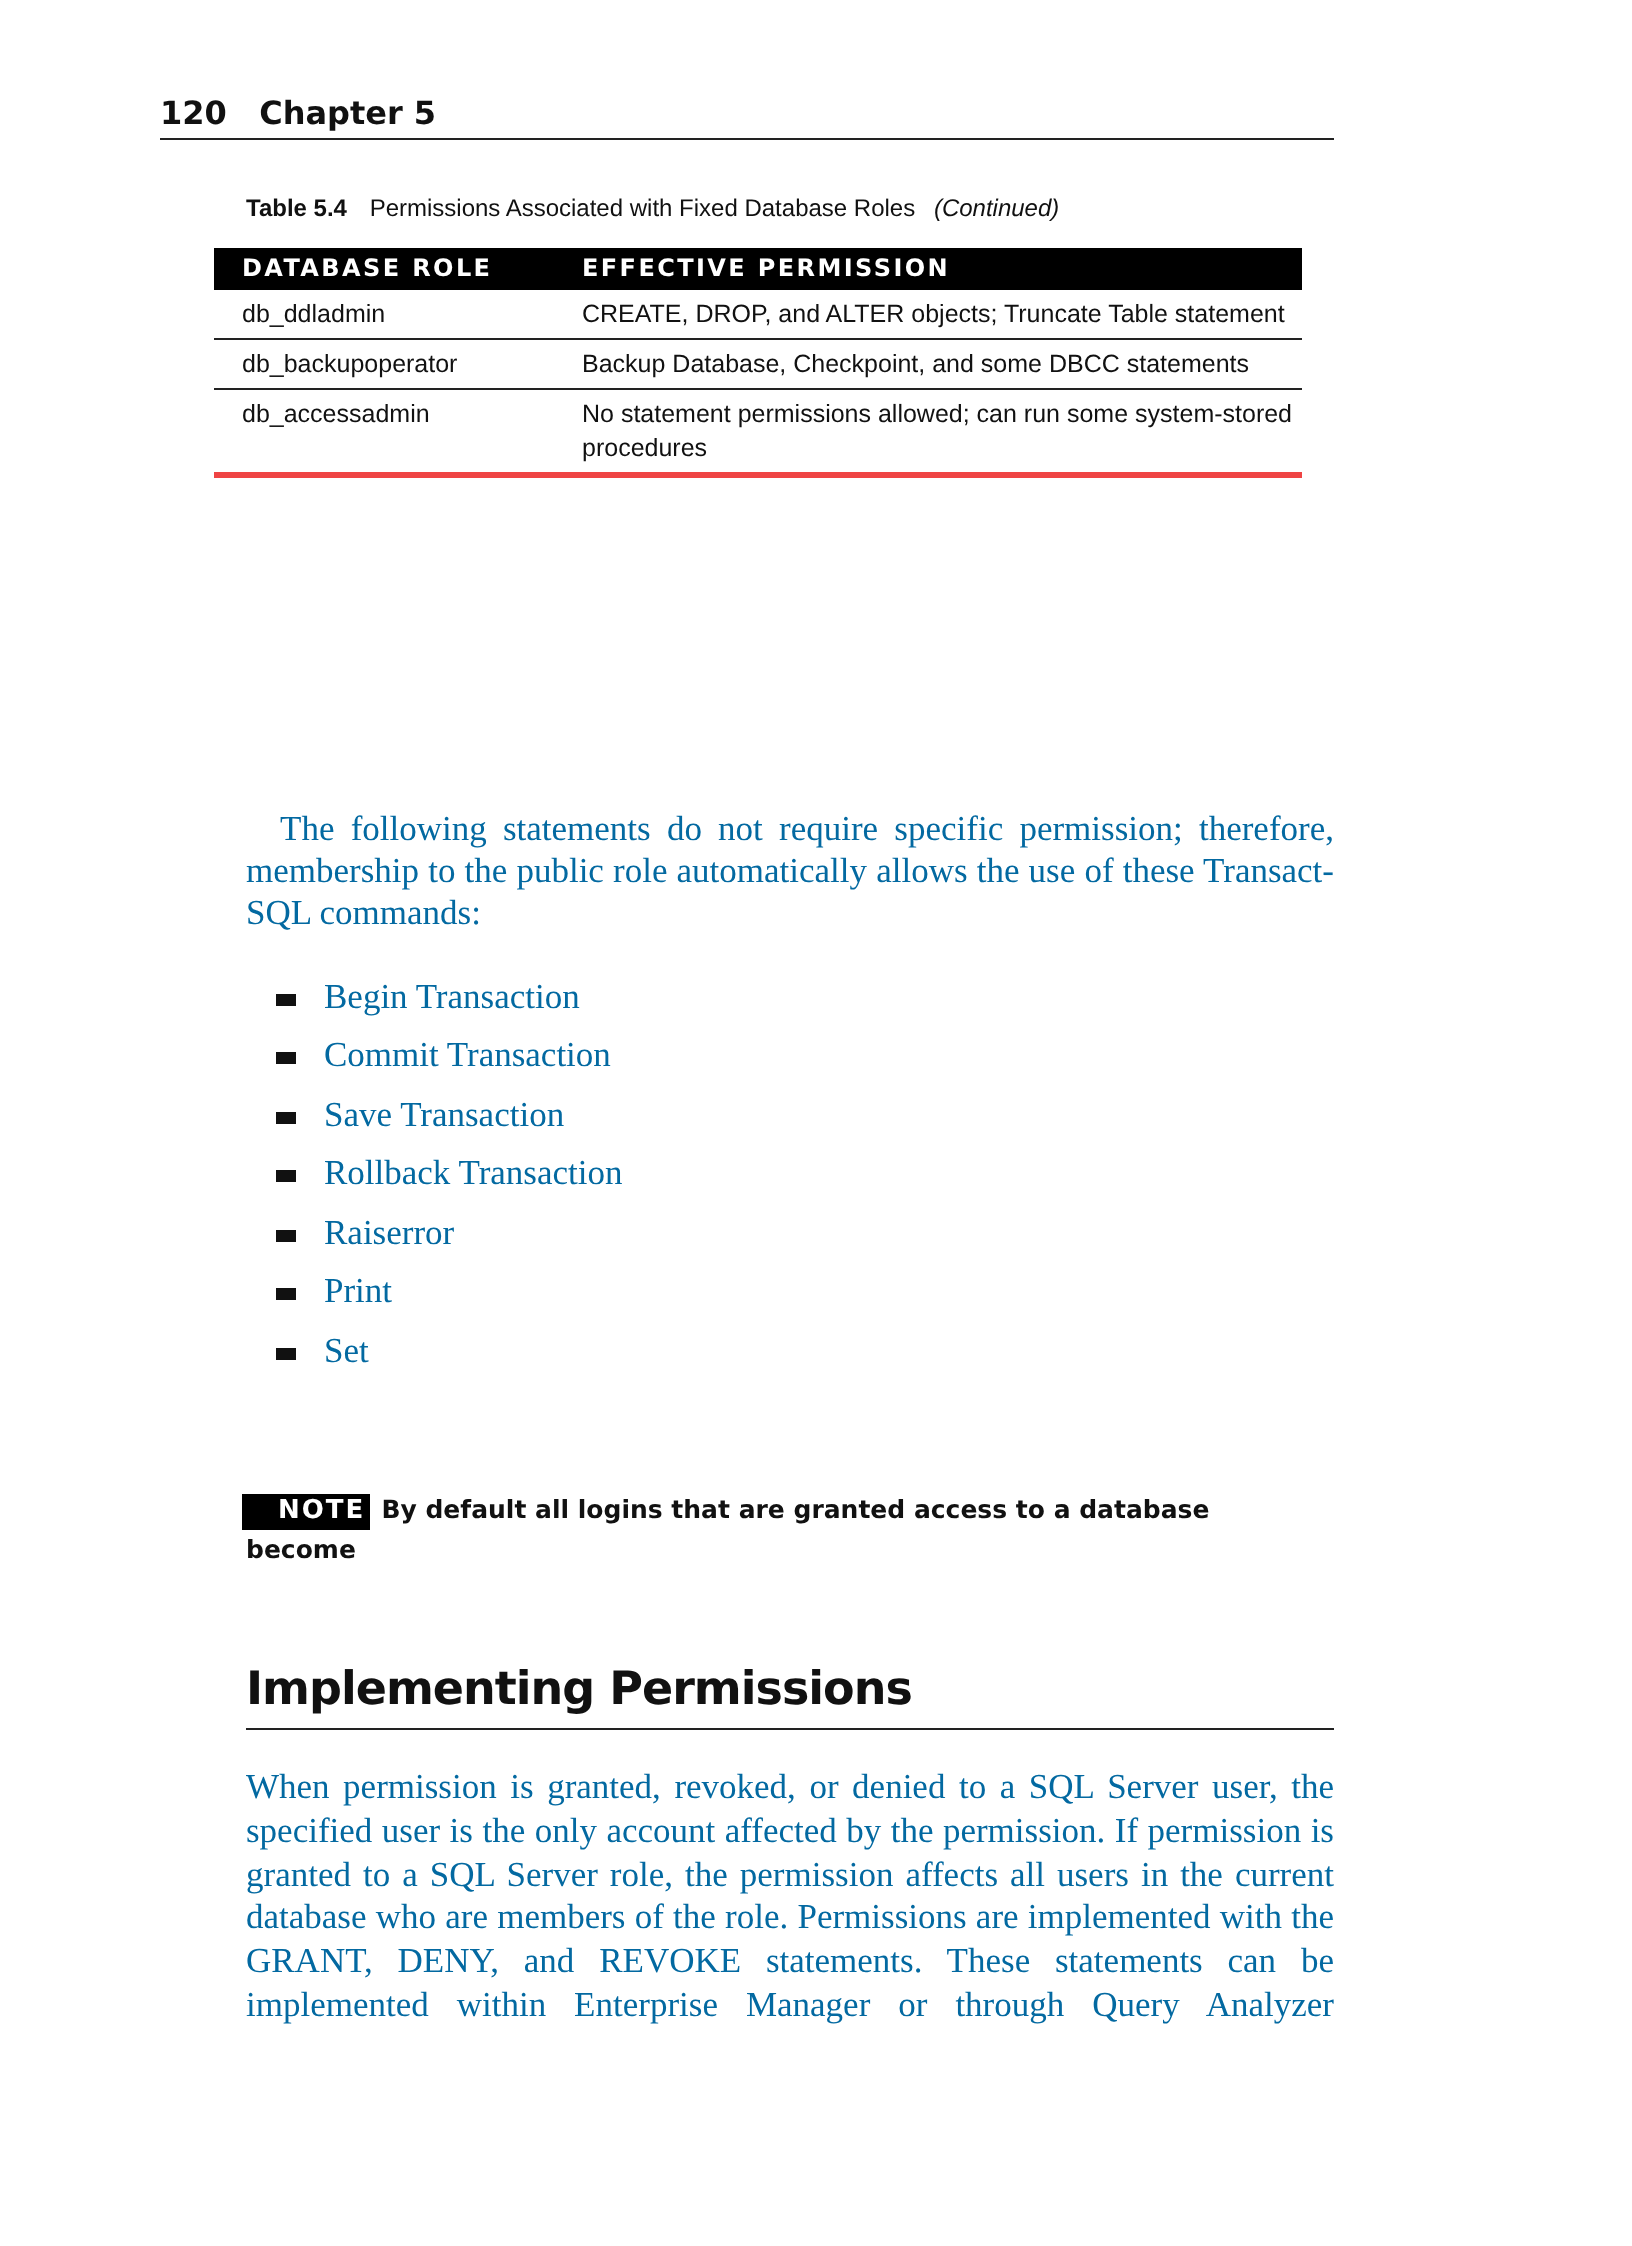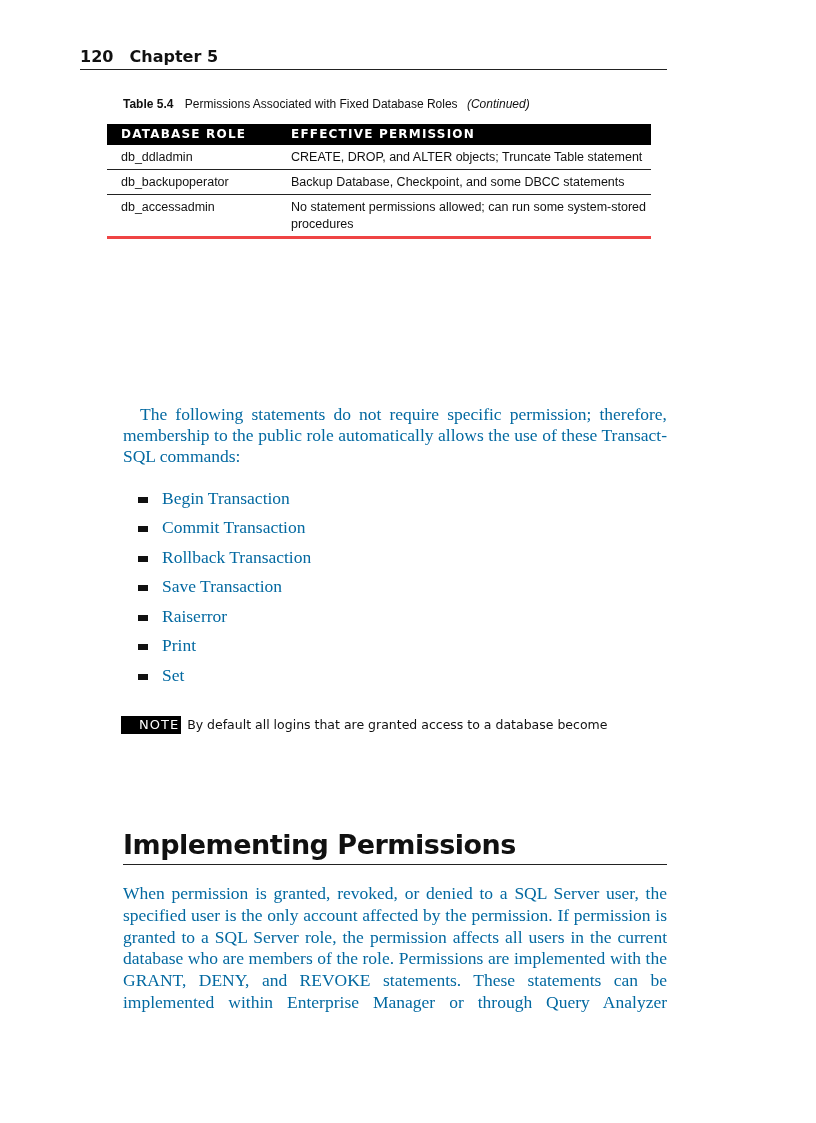--- a/index.html
+++ b/index.html
@@ -102,24 +102,24 @@
       width: 10px;
       height: 6px;
       background: #111;
       margin-right: 14px;
       margin-top: 4px;
       flex: none;
     }
     .note {
       position: absolute;
       left: 123px;
-      top: 715px;
+      top: 745px;
       width: 500px;
       font-family: "DejaVu Sans", sans-serif;
-      font-weight: normal;
+      font-weight: bold;
       font-size: 12.5px;
       line-height: 20px;
     }
     .note-badge {
       display: inline-block;
       background: #000;
       color: #fff;
       font-size: 13px;
       letter-spacing: 1px;
       padding: 0 2px 0 18px;
@@ -130,21 +130,21 @@
     .note .note-line2 { padding-left: 16px; display: block; }
     .section-title {
       position: absolute;
       left: 123px;
       top: 828px;
       width: 544px;
       height: 36px;
       border-bottom: 1.5px solid #222;
       font-family: "DejaVu Sans", sans-serif;
       font-weight: bold;
-      font-size: 27px;
+      font-size: 23px;
       line-height: 34px;
       letter-spacing: -0.5px;
     }
     .para2 {
       position: absolute;
       left: 123px;
       top: 883px;
       width: 544px;
       line-height: 21.8px;
       text-align-last: justify;
@@ -193,25 +193,25 @@
   <li>
       <span class="bullet-icon"></span>
       <span>Begin Transaction</span>
     </li>
   <li>
       <span class="bullet-icon"></span>
       <span>Commit Transaction</span>
     </li>
   <li>
       <span class="bullet-icon"></span>
+      <span>Save Transaction</span>
+    </li>
+  <li>
+      <span class="bullet-icon"></span>
       <span>Rollback Transaction</span>
-    </li>
-  <li>
-      <span class="bullet-icon"></span>
-      <span>Save Transaction</span>
     </li>
   <li>
       <span class="bullet-icon"></span>
       <span>Raiserror</span>
     </li>
   <li>
       <span class="bullet-icon"></span>
       <span>Print</span>
     </li>
   <li>

